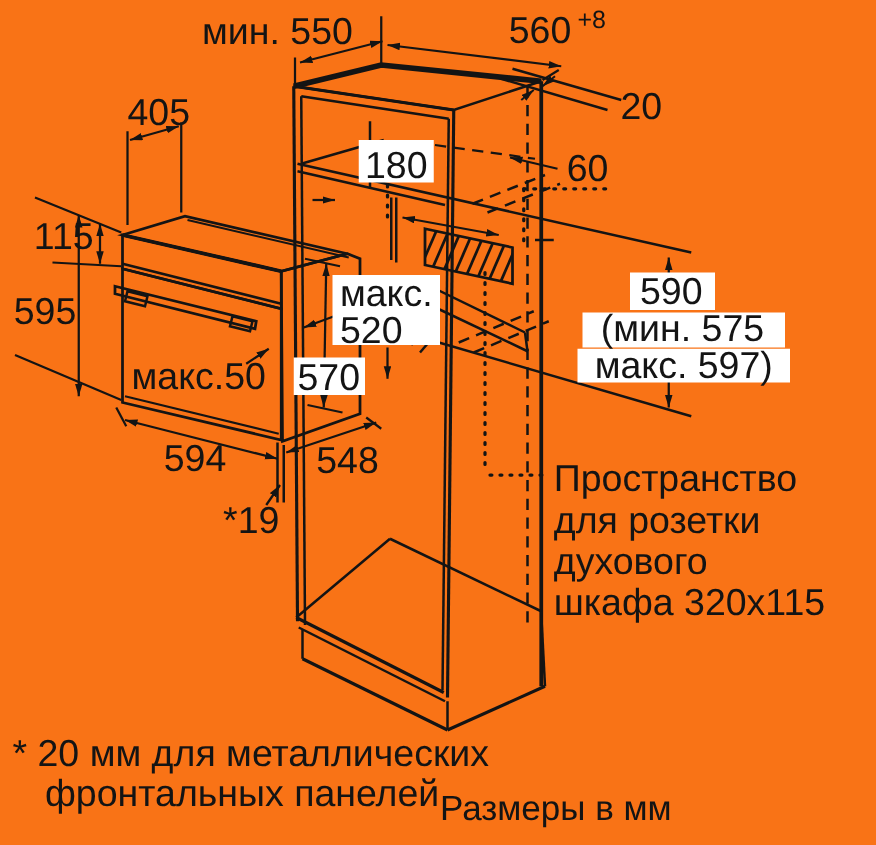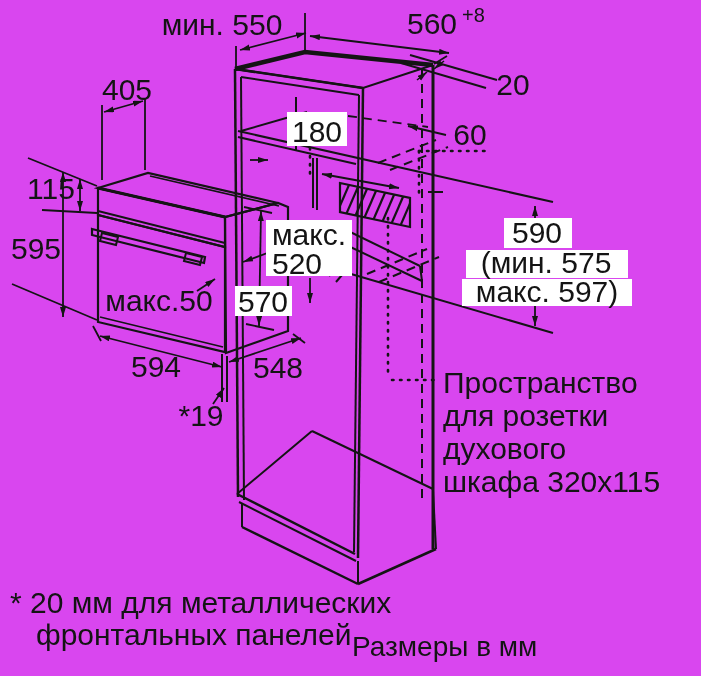--- a/index.html
+++ b/index.html
@@ -1,16 +1,16 @@
 <!DOCTYPE html>
 <html><head>
 <meta charset="utf-8">
 <style>
   html,body{margin:0;padding:0;background:#fff;}
-  #stage{position:relative;width:701px;height:676px;background:#d946ef;overflow:hidden;
+  #stage{position:relative;width:701px;height:676px;background:#f97316;overflow:hidden;
          font-family:"Liberation Sans","DejaVu Sans",sans-serif;}
   svg{position:absolute;left:0;top:0;}
   text{fill:#141414;font-family:"Liberation Sans","DejaVu Sans",sans-serif;}
   .dimtxt{font-size:30px;}
   .suptxt{font-size:20px;}
   .notetxt{font-size:30px;}
   .foottxt{font-size:30px;}
   .unittxt{font-size:28px;}
   .s{stroke:#141414;fill:none;}
 </style>

